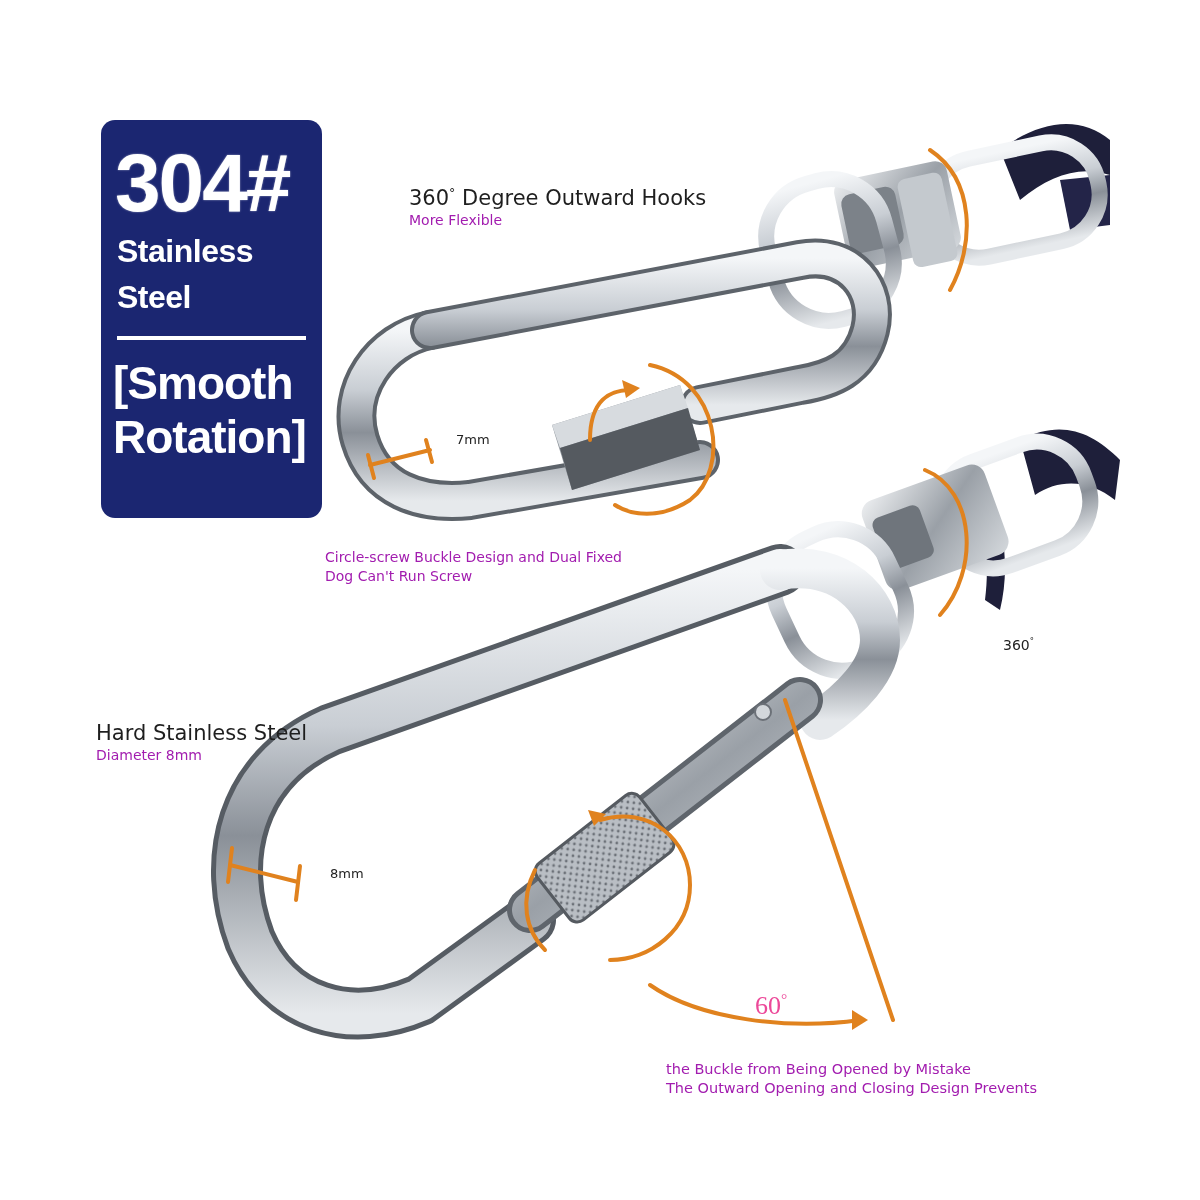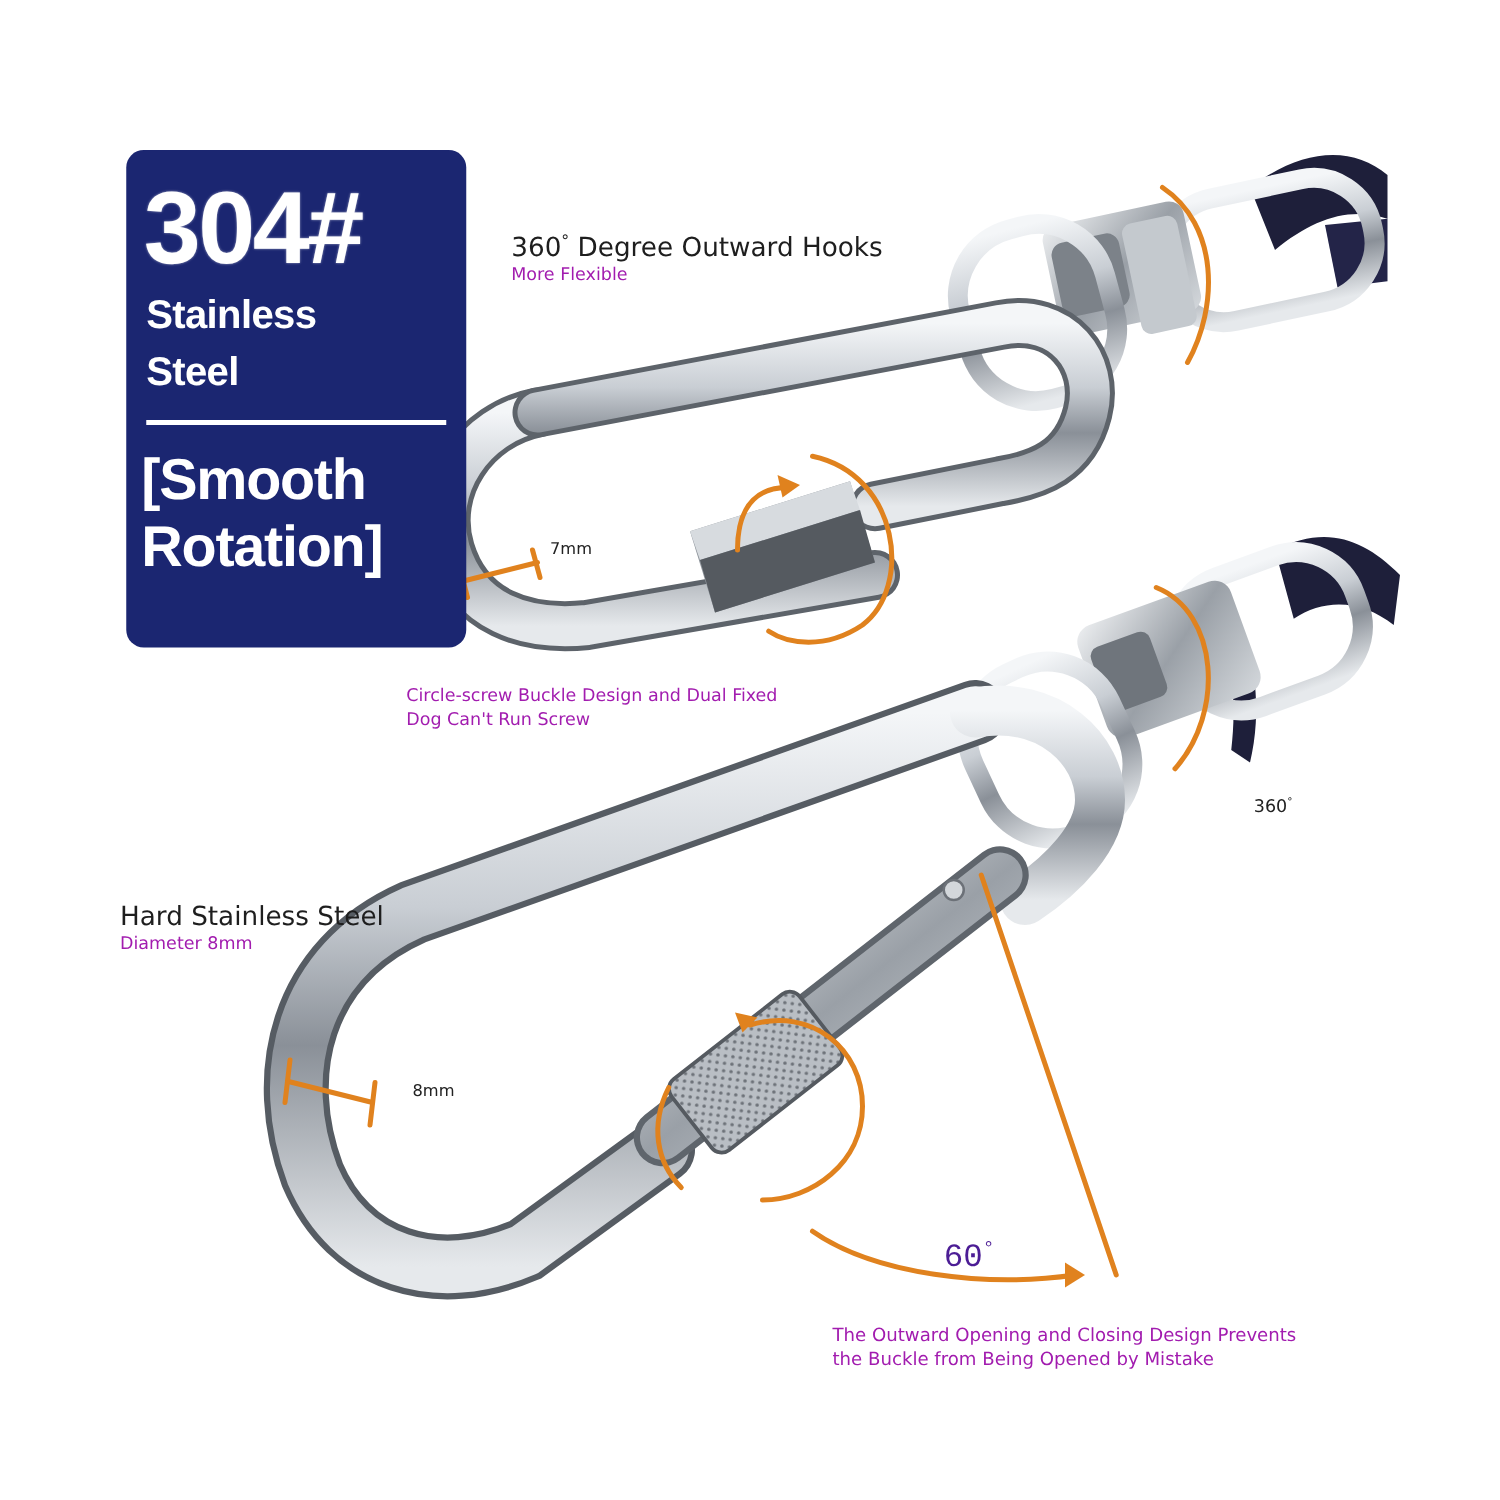--- a/index.html
+++ b/index.html
@@ -1,34 +1,34 @@
 <!DOCTYPE html>
 <html><head>
 <meta charset="utf-8">
 <style>
   html, body { margin:0; padding:0; background:#ffffff; }
   body { width:1200px; height:1200px; position:relative; overflow:hidden; font-family:"DejaVu Sans", sans-serif; }
   .canvas { position:absolute; left:0; top:0; width:1200px; height:1200px; }
   svg.art { position:absolute; left:0; top:0; }
   .badge {
-    position:absolute; left:101px; top:120px; width:272px; height:398px;
+    position:absolute; left:101px; top:120px; width:221px; height:398px;
     background:#1b2671; border-radius:14px; box-sizing:border-box;
     padding:18px 12px 0 12px; color:#ffffff;
     font-family:"Liberation Sans", sans-serif; font-weight:bold;
   }
   .badge .big { font-size:82px; line-height:90px; letter-spacing:-2px; margin-left:2px;
     text-shadow:0 0 2px rgba(255,255,255,0.6); }
   .badge .mid { font-size:32px; line-height:46px; margin-left:4px; letter-spacing:-0.5px; }
   .badge .rule { height:4px; background:#ffffff; margin:16px 4px 16px 4px; }
   .badge .bot { font-size:46px; line-height:54px; letter-spacing:-1px; }
   .callout { position:absolute; color:#222222; font-family:"DejaVu Sans", sans-serif; }
   .callout .title { font-size:21px; line-height:26px; color:#1e1e1e; }
   .callout .sub { font-size:14px; line-height:19px; color:#a21caf; }
   .dim { position:absolute; font-size:13px; color:#222; font-family:"DejaVu Sans", sans-serif; }
-  .deg { position:absolute; font-family:Liberation Mono, monospace; color:#4c1d95; }
+  .deg { position:absolute; font-family:Liberation Serif, serif; color:#ec4899; }
   sup { font-size:60%; }
 </style>
 </head>
 <body>
 
 <div class="canvas">
 
   <svg class="art" width="1200" height="1200" viewBox="0 0 1200 1200">
     <defs>
       <linearGradient id="steel" x1="0" y1="0" x2="0" y2="1">
@@ -139,22 +139,22 @@
     <div class="sub">Circle-screw Buckle Design and Dual Fixed</div>
     <div class="sub">Dog Can't Run Screw</div>
   </div>
 
   <div class="callout" style="left:96px; top:720px;">
     <div class="title">Hard Stainless Steel</div>
     <div class="sub">Diameter 8mm</div>
   </div>
 
   <div class="callout" style="left:666px; top:1060px;">
+    <div class="sub" style="font-size:14.5px;">the Buckle from Being Opened by Mistake</div>
     <div class="sub" style="font-size:14.5px;">The Outward Opening and Closing Design Prevents</div>
-    <div class="sub" style="font-size:14.5px;">the Buckle from Being Opened by Mistake</div>
   </div>
 
-  <div class="dim" style="left:440px; top:432px;">7mm</div>
+  <div class="dim" style="left:456px; top:432px;">7mm</div>
   <div class="dim" style="left:330px; top:866px;">8mm</div>
   <div class="dim" style="left:993px; top:636px; font-size:14px;margin-left:10px;"><span>360</span><sup>°</sup></div>
   <div class="deg" style="left:755px; top:990px; font-size:26px;"><span>60</span><sup>°</sup></div>
 
 </div>
 
 </body></html>

